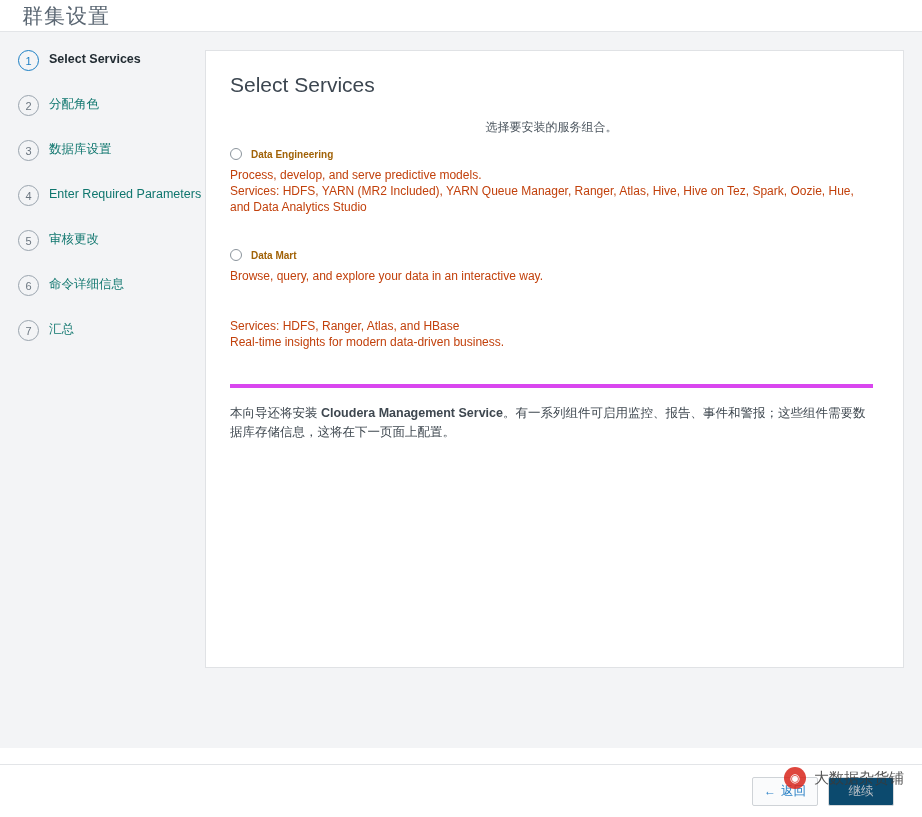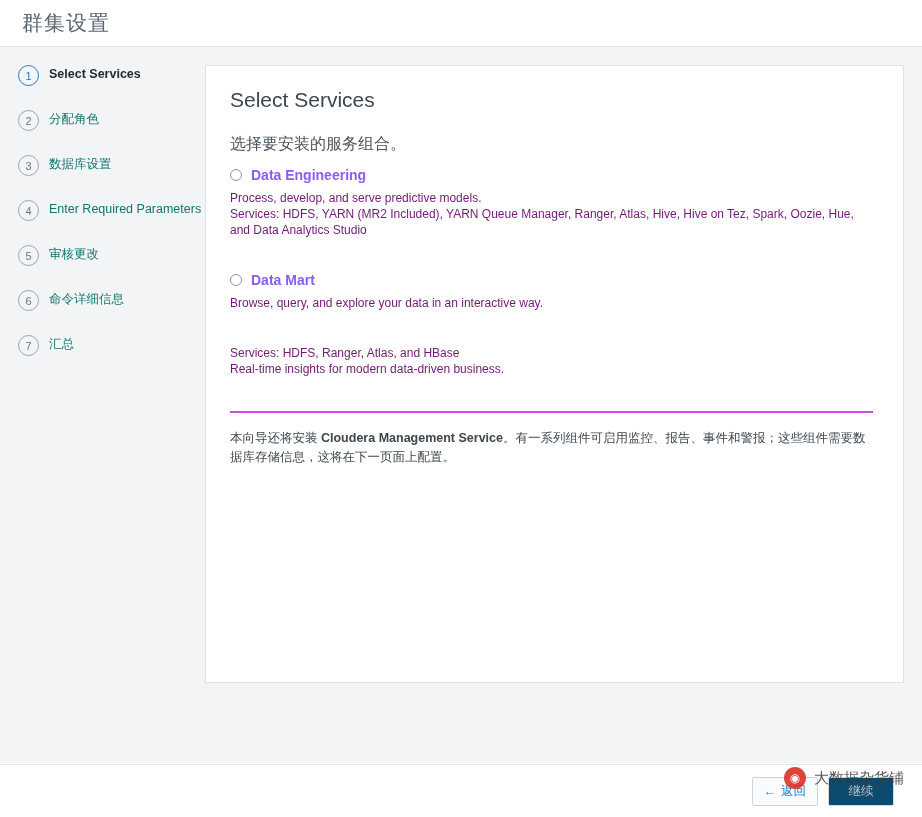--- a/index.html
+++ b/index.html
@@ -9,21 +9,21 @@
     font-family: "Liberation Sans", sans-serif;
   }
   body {
     width: 922px;
     height: 817px;
     position: relative;
     overflow: hidden;
     color: #333;
   }
   .page-header {
-    height: 47px;
+    height: 32px;
     background: #ffffff;
     border-bottom: 1px solid #e3e5e8;
     display: flex;
     align-items: center;
     padding-left: 22px;
     box-sizing: border-box;
   }
   .page-title {
     font-size: 21px;
     color: #5a6672;
@@ -90,56 +90,57 @@
     box-sizing: border-box;
     padding: 22px 30px 20px 24px;
   }
   .card h2 {
     font-size: 21px;
     font-weight: normal;
     color: #3c4650;
     margin: 0 0 22px 0;
   }
   .subtitle {
-    font-size: 16px;
+    font-size: 12px;
     color: #4a545d;
     margin-bottom: 12px;
+    text-align: center;
   }
   .option {
     margin-bottom: 34px;
   }
   .option-head {
     display: flex;
     align-items: center;
     margin-bottom: 7px;
   }
   .radio {
     width: 12px;
     height: 12px;
     border-radius: 50%;
     border: 1px solid #8b949c;
     background: #fff;
     flex: 0 0 12px;
     box-sizing: border-box;
   }
   .option-title {
-    font-size: 14px;
+    font-size: 10px;
     font-weight: bold;
-    color: #8b5cf6;
+    color: #a16207;
     margin-left: 9px;
   }
   .option-desc {
     font-size: 12px;
-    color: #701a75;
+    color: #c2410c;
     line-height: 16px;
     max-width: 665px;
   }
   .option-desc .line2 { display: block; }
   .note {
-    border-top: 2px solid #d946ef;
+    border-top: 4px solid #d946ef;
     padding-top: 16px;
     font-size: 12.5px;
     color: #3e474f;
     line-height: 19px;
   }
   .note b { font-weight: bold; }
   .footer {
     position: absolute;
     left: 0;
     right: 0;

